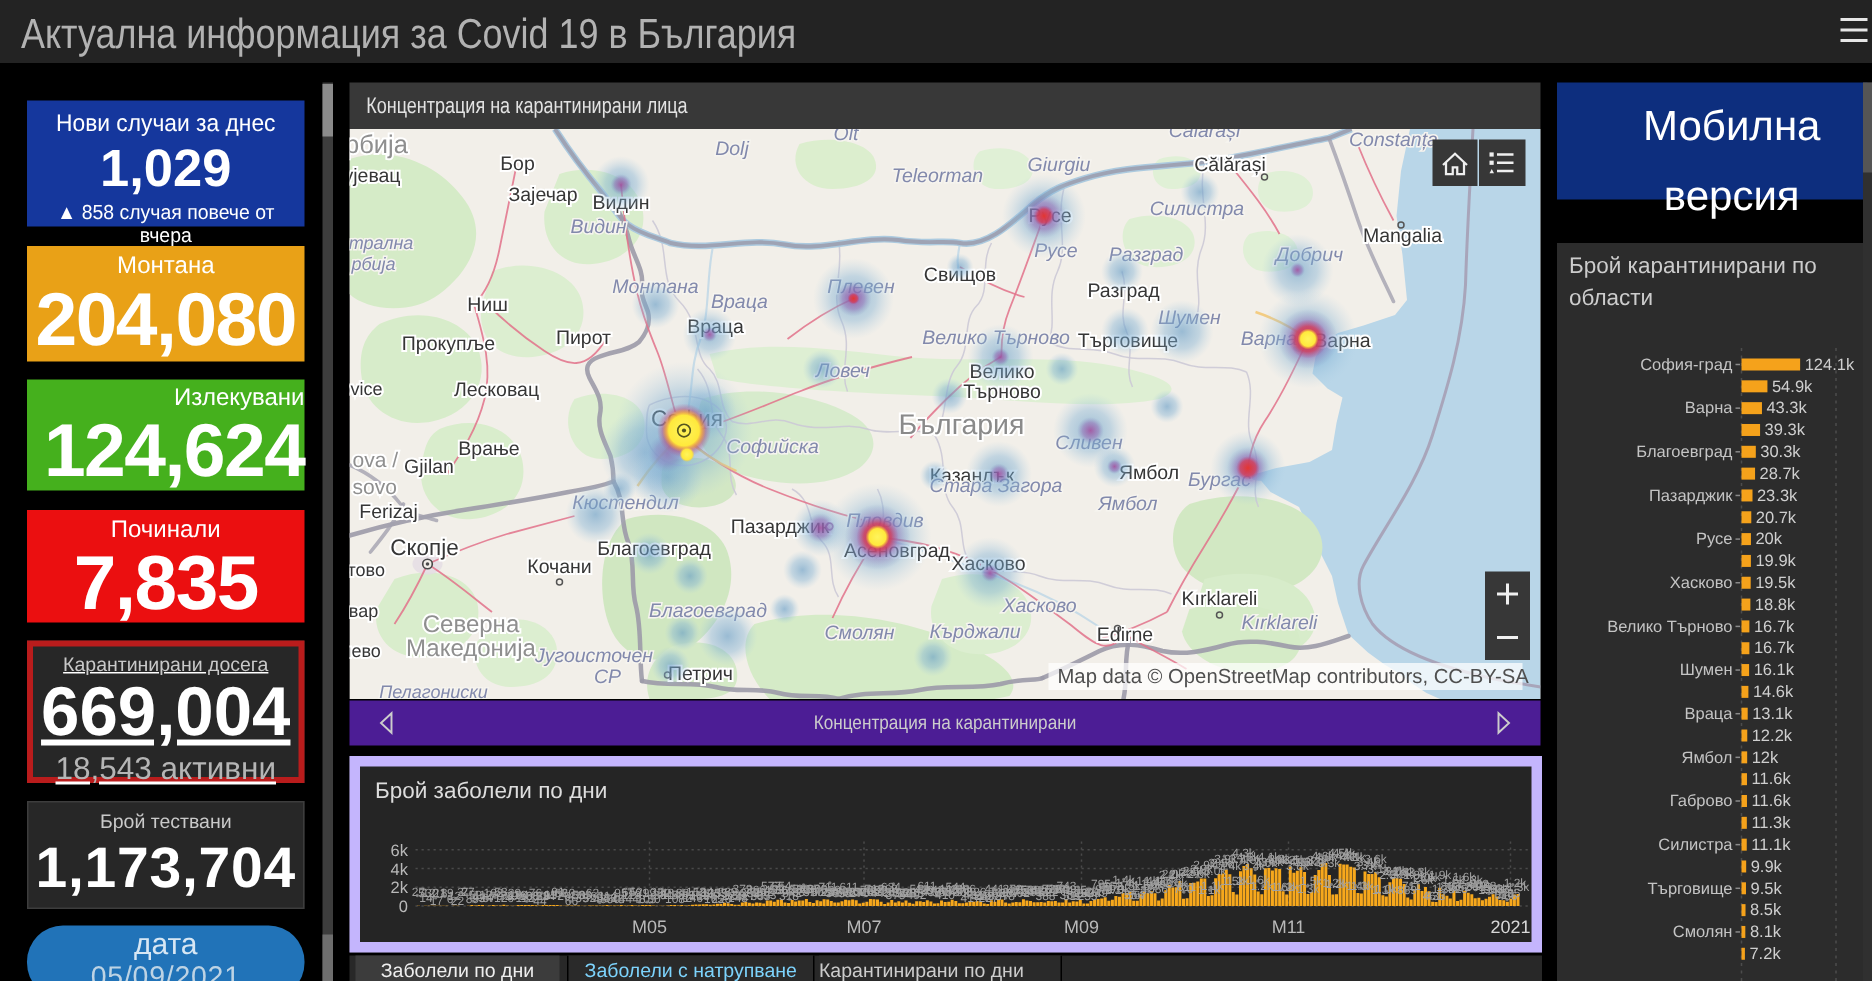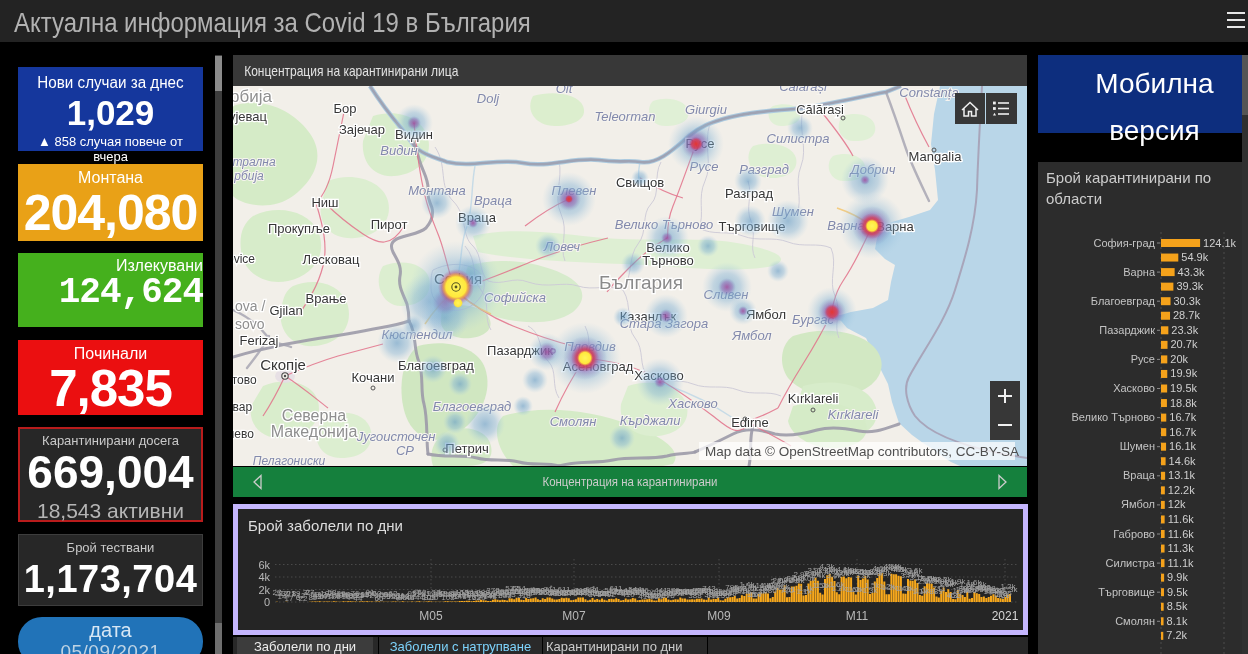--- a/index.html
+++ b/index.html
@@ -24,27 +24,27 @@
   <div class="ttl" style="margin-top:7px;transform:scaleX(0.95);">Нови случаи за днес</div>
   <div class="big" style="font-size:35px;margin-top:3px;">1,029</div>
   <div style="font-size:13.5px;margin-top:4px;transform:scaleX(0.96);">▲ 858 случая повече от вчера</div>
 </div>
 <div class="card" style="top:152px;height:77px;background:#e9a117;">
   <div class="ttl" style="margin-top:5px;">Монтана</div>
   <div class="big" style="font-size:50px;margin-top:1px;letter-spacing:-1px;">204,080</div>
 </div>
 <div class="card" style="top:241px;height:74px;background:#45b01d;text-align:right;">
   <div class="ttl" style="margin-top:4px;">Излекувани</div>
-  <div class="big" style="font-size:36px;margin-top:0px;letter-spacing:-1px;font-family:Liberation Mono, monospace;">124,624</div>
+  <div class="big" style="font-size:50px;margin-top:0px;letter-spacing:-1px;">124,624</div>
 </div>
 <div class="card" style="top:328px;height:75px;background:#eb0f10;">
   <div class="ttl" style="margin-top:5px;">Починали</div>
   <div class="big" style="font-size:51px;margin-top:0px;letter-spacing:-1px;">7,835</div>
 </div>
-<div class="card" style="top:415px;height:95px;background:#272727;border:2px solid #b91c1c;">
+<div class="card" style="top:415px;height:95px;background:#272727;border:4px solid #b91c1c;text-decoration:underline;">
   <div style="font-size:13px;color:#c9c9c9;margin-top:4px;">Карантинирани досега</div>
   <div class="big" style="font-size:46px;margin-top:1px;">669,004</div>
   <div style="font-size:21px;color:#b5b5b5;margin-top:4px;">18,543 активни</div>
 </div>
 <div class="card" style="top:522px;height:72px;background:#272727;border:1px solid #3d3d3d;">
   <div style="font-size:13px;color:#c9c9c9;margin-top:5px;">Брой тествани</div>
   <div class="big" style="font-size:38px;margin-top:5px;letter-spacing:0.5px;text-align:center;">1,173,704</div>
 </div>
 <div class="card" style="top:605px;height:49px;background:#2173b8;border-radius:24px;">
   <div style="font-size:20px;color:#d7e7f4;margin-top:3px;line-height:1;">дата</div>
@@ -344,31 +344,31 @@
           <line x1="765" y1="310" x2="779" y2="310"></line>
           <line x1="772" y1="303" x2="772" y2="317"></line>
           <line x1="765" y1="339" x2="779" y2="339"></line>
         </g>
         <rect x="466" y="356" width="316" height="18" fill="#ffffff" opacity="0.72"></rect>
         <text x="472" y="369.5" font-size="13.5" fill="#4f4f4f" font-family="Liberation Sans, sans-serif">Map data © OpenStreetMap contributors, CC-BY-SA</text>
       </svg>
     </div>
 </div>
 
-<div class="abs" style="left:233px;top:467px;width:794px;height:30px;background:#15803d;color:#cccccc;">
+<div class="abs" style="left:233px;top:467px;width:794px;height:30px;background:#4c1d95;color:#cccccc;">
   <div style="position:absolute;left:0;right:0;top:7px;text-align:center;font-size:13px;transform:scaleX(0.88);">Концентрация на карантинирани</div>
   <svg style="position:absolute;left:18px;top:6px;" width="12" height="18">
       <path d="M10,2.5 L3,9 L10,15.5 Z" fill="none" stroke="#cccccc" stroke-width="1.3"></path>
     </svg>
   <svg style="position:absolute;right:18px;top:6px;" width="12" height="18">
       <path d="M2,2.5 L9,9 L2,15.5 Z" fill="none" stroke="#cccccc" stroke-width="1.3"></path>
     </svg>
 </div>
 
-<div class="abs" style="left:233px;top:504px;width:795px;height:131px;background:#252525;border:5px solid #c4b5fd;">
+<div class="abs" style="left:233px;top:504px;width:795px;height:131px;background:#252525;border:7px solid #c4b5fd;">
   <div style="position:absolute;left:10px;top:8px;font-size:15px;color:#dddddd;">Брой заболели по дни</div>
   <div style="position:absolute;left:0;top:0;">
       <svg width="795" height="131" viewBox="0 0 795 131" style="display:block">
         <line x1="37" y1="93.0" x2="779" y2="93.0" stroke="#4a4a4a" stroke-width="1" stroke-dasharray="1.5,2.5"></line>
         <text x="32" y="97.0" font-size="11" fill="#b9b9b9" text-anchor="end" font-family="Liberation Sans, sans-serif">0</text>
         <line x1="37" y1="80.5" x2="779" y2="80.5" stroke="#4a4a4a" stroke-width="1" stroke-dasharray="1.5,2.5"></line>
         <text x="32" y="84.5" font-size="11" fill="#b9b9b9" text-anchor="end" font-family="Liberation Sans, sans-serif">2k</text>
         <line x1="37" y1="68.0" x2="779" y2="68.0" stroke="#4a4a4a" stroke-width="1" stroke-dasharray="1.5,2.5"></line>
         <text x="32" y="72.0" font-size="11" fill="#b9b9b9" text-anchor="end" font-family="Liberation Sans, sans-serif">4k</text>
         <line x1="37" y1="55.5" x2="779" y2="55.5" stroke="#4a4a4a" stroke-width="1" stroke-dasharray="1.5,2.5"></line>

